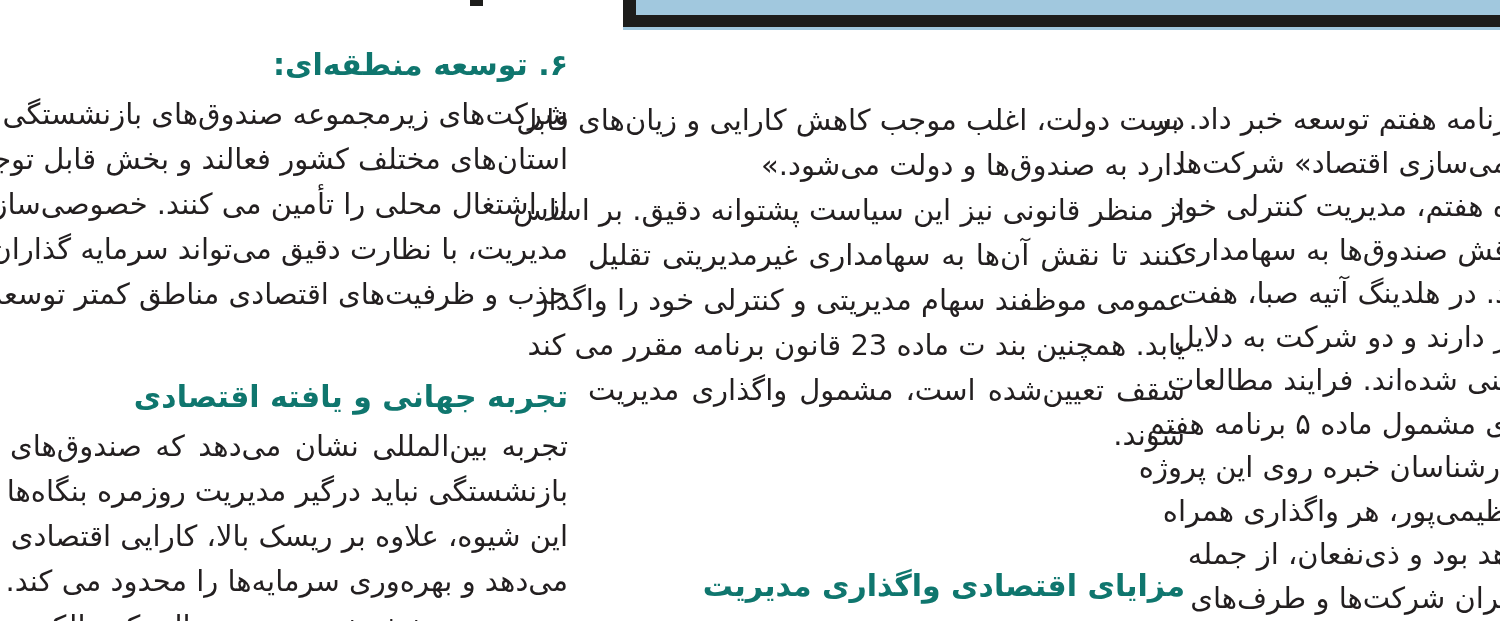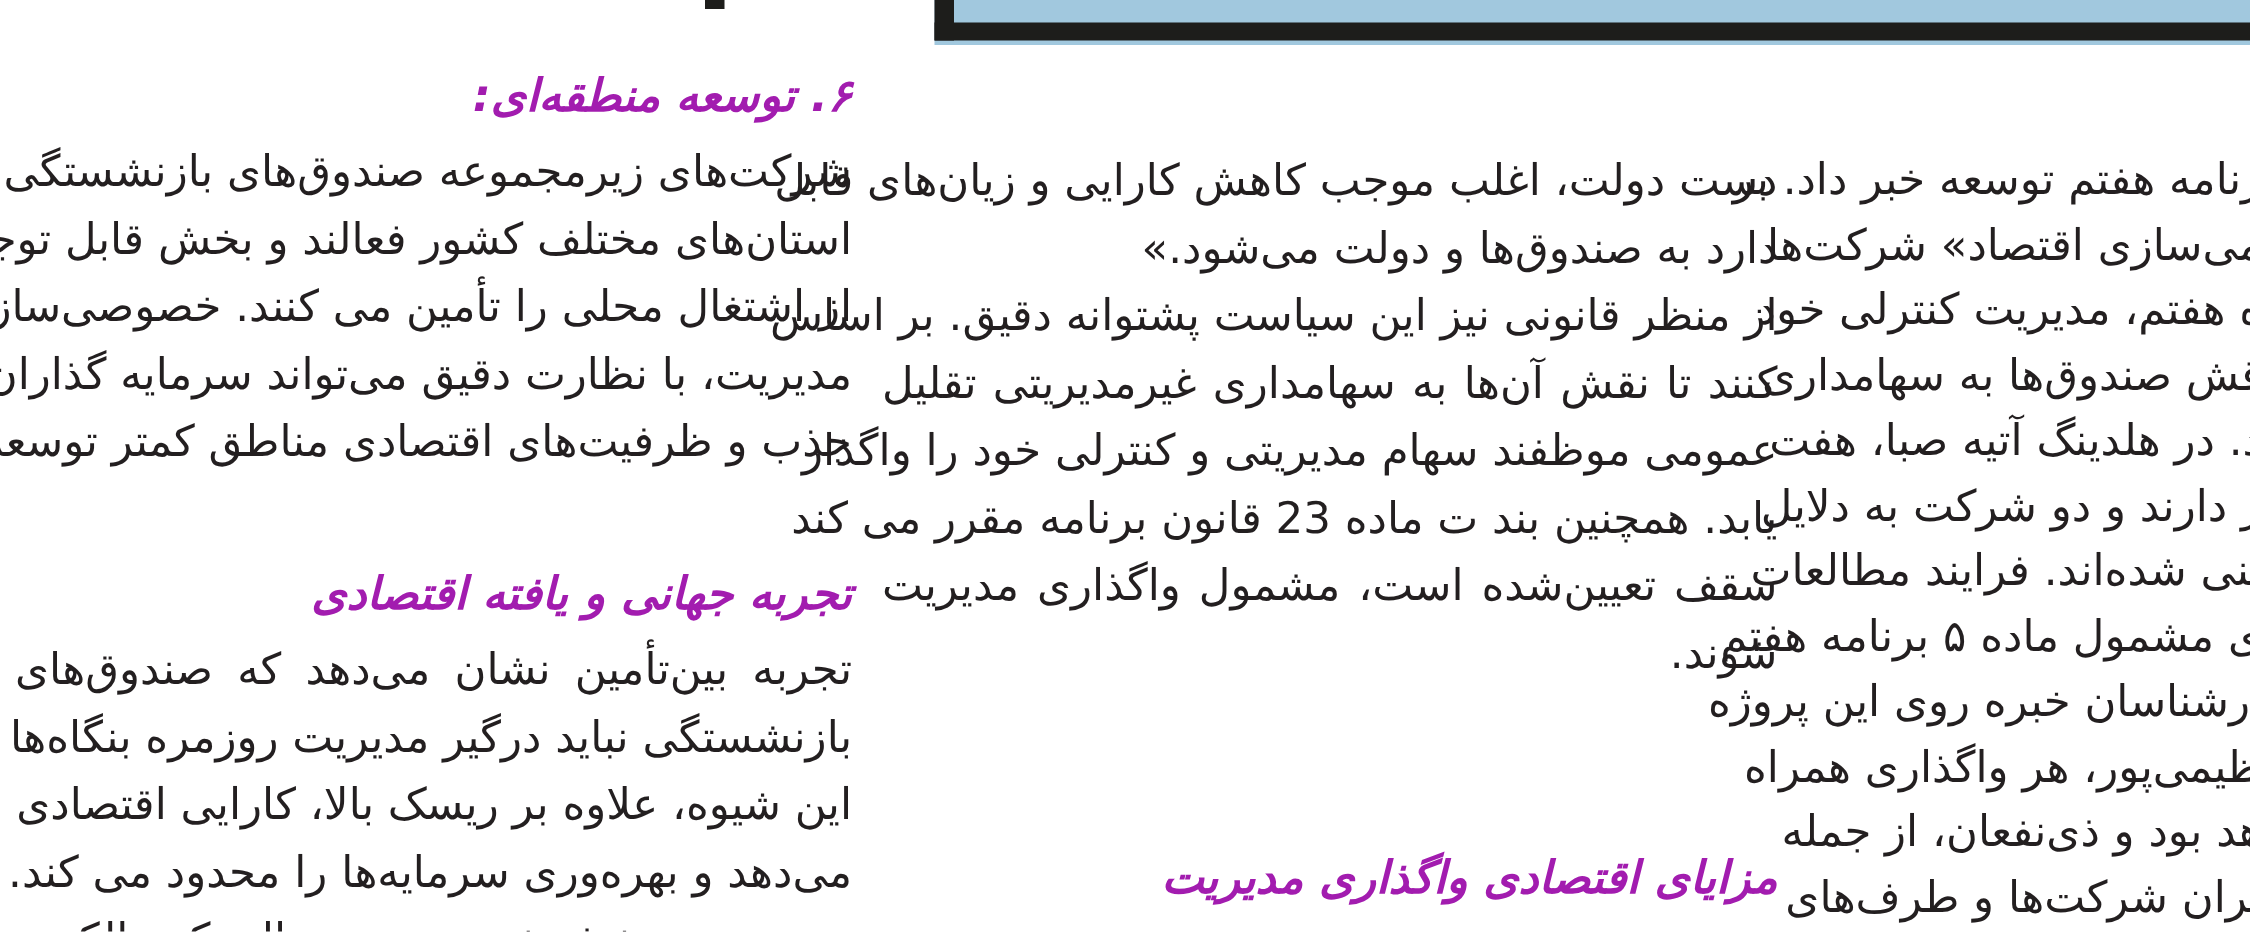--- a/index.html
+++ b/index.html
@@ -35,27 +35,26 @@
     line-height: 45px;
     white-space: nowrap;
     text-align: justify;
     text-align-last: justify;
   }
   .tline { overflow: visible; }
   [data-last-align="right"] .tline:last-child { text-align-last: right; }
 
   .red-heading {
     direction: rtl;
-    color: #a21caf;
+    color: #0f766e;
     font-weight: bold;
     font-size: 30px;
     line-height: 42px;
     text-align: right;
     white-space: nowrap;
-    font-style: italic;
   }
 
   #left-heading-1 { left: 10px; top: 44px;  width: 558px; }
   #left-para-1    { left: 10px; top: 92px;  width: 558px; }
   #left-heading-2 { left: 10px; top: 376px; width: 558px; }
   #left-para-2    { left: 10px; top: 424px; width: 558px; }
 
   #mid-para-1     { left: 588px; top: 98px;  width: 597px; }
   #mid-para-2     { left: 588px; top: 188px; width: 597px; }
   #mid-heading    { left: 588px; top: 565px; width: 597px; }
@@ -79,21 +78,21 @@
     <div class="tline">شرکت‌های زیرمجموعه صندوق‌های بازنشستگی در</div>
     <div class="tline">استان‌های مختلف کشور فعالند و بخش قابل توجهی</div>
     <div class="tline">از اشتغال محلی را تأمین می کنند. خصوصی‌سازی</div>
     <div class="tline">مدیریت، با نظارت دقیق می‌تواند سرمایه گذاران بومی را</div>
     <div class="tline">جذب و ظرفیت‌های اقتصادی مناطق کمتر توسعه‌یافته</div>
   </div>
 
 <div id="left-heading-2" class="abs red-heading">تجربه جهانی و یافته اقتصادی</div>
 
 <div id="left-para-2" class="abs col">
-    <div class="tline">تجربه بین‌تأمین نشان می‌دهد که صندوق‌های</div>
+    <div class="tline">تجربه بین‌المللی نشان می‌دهد که صندوق‌های</div>
     <div class="tline">بازنشستگی نباید درگیر مدیریت روزمره بنگاه‌ها شوند.</div>
     <div class="tline">این شیوه، علاوه بر ریسک بالا، کارایی اقتصادی را کاهش</div>
     <div class="tline">می‌دهد و بهره‌وری سرمایه‌ها را محدود می کند. واگذاری</div>
     <div class="tline">مدیریت به بخش خصوصی در حالی که مالکیت سهام</div>
   </div>
 
 <div id="mid-para-1" class="abs col" data-last-align="right">
     <div class="tline">دست دولت، اغلب موجب کاهش کارایی و زیان‌های قابل</div>
     <div class="tline">دارد به صندوق‌ها و دولت می‌شود.»</div>
   </div>

